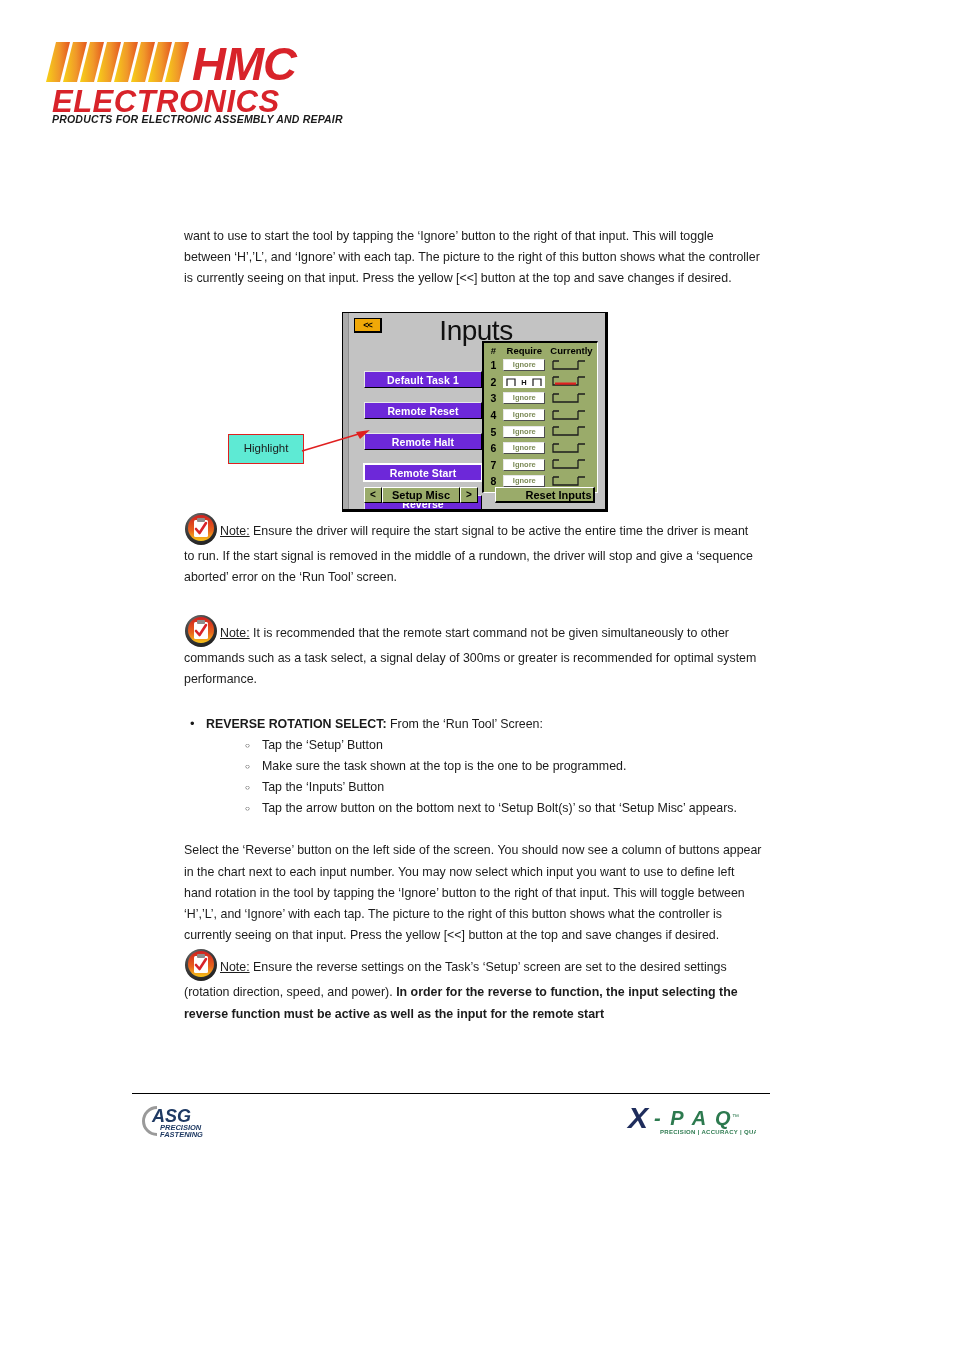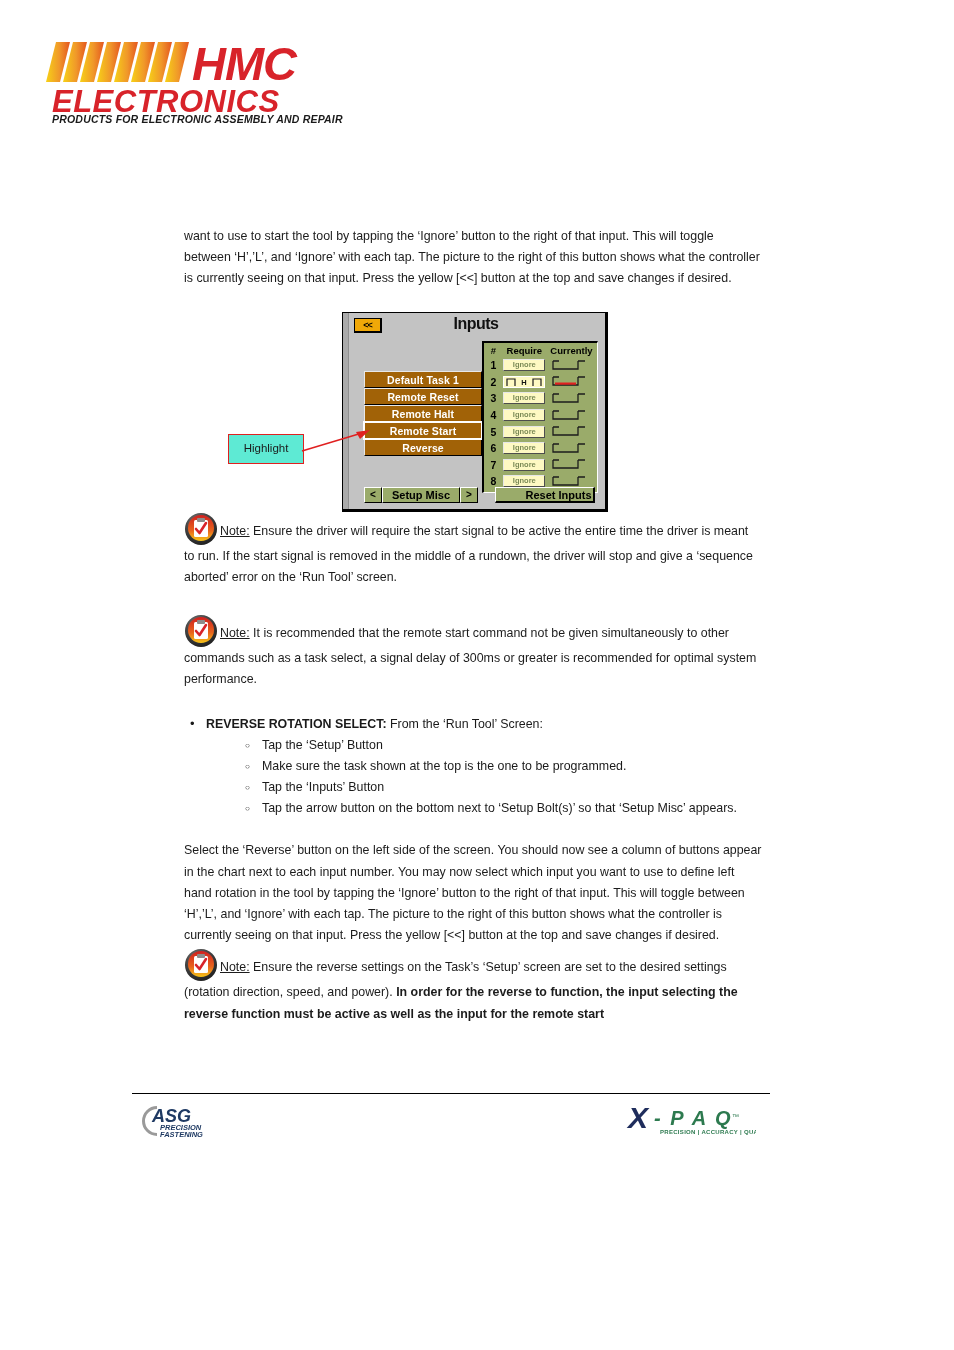--- a/index.html
+++ b/index.html
@@ -71,43 +71,43 @@
     font-size: 9px;
     font-weight: bold;
     line-height: 13px;
     text-align: center;
     letter-spacing: -1px;
   }
   .ds-title {
     position: absolute;
     left: 0; top: 2px; width: 100%;
     text-align: center;
-    font-size: 16px;
-    font-weight: bold;
+    font-size: 28px;
+    font-weight: normal;
     color: #111;
     letter-spacing: -0.5px;
     padding-left: 4px;
   }
 
   
   .ds-btncol {
     position: absolute;
     left: 21px;
     top: 58px;
     width: 118px;
   }
   .ds-btn {
     height: 17px;
-    background: #a16207;
+    background: #6d28d9;
     color: #ffffff;
     font-size: 10.5px;
     font-weight: bold;
     line-height: 16px;
     text-align: center;
-    margin-bottom: 0;
+    margin-bottom: 14px;
     border-top: 1px solid #e8e8e8;
     border-left: 1px solid #e8e8e8;
     border-right: 1px solid #000;
     border-bottom: 1px solid #000;
     letter-spacing: 0.1px;
   }
   .ds-btn.selected {
     border: 1px solid #ffffff;
     outline: 1px solid #ffffff;
   }
@@ -182,21 +182,21 @@
     height: 16.6px;
   }
   .td-num {
     width: 15px; text-align: center;
     font-size: 10.5px; font-weight: bold; color: #000;
   }
   .td-req { width: 48px; display: flex; justify-content: center; }
   .td-cur { width: 48px; display: flex; justify-content: center; align-items: center; }
   .req-pill {
     width: 42px; height: 12px;
-    background: #fef9c3;
+    background: #ffffff;
     border-top: 1px solid #e6e6e6;
     border-left: 1px solid #e6e6e6;
     border-right: 1px solid #4d4d4d;
     border-bottom: 1px solid #4d4d4d;
     font-size: 7.5px;
     color: #7b8a56;
     text-align: center;
     line-height: 10px;
     font-weight: bold;
   }

